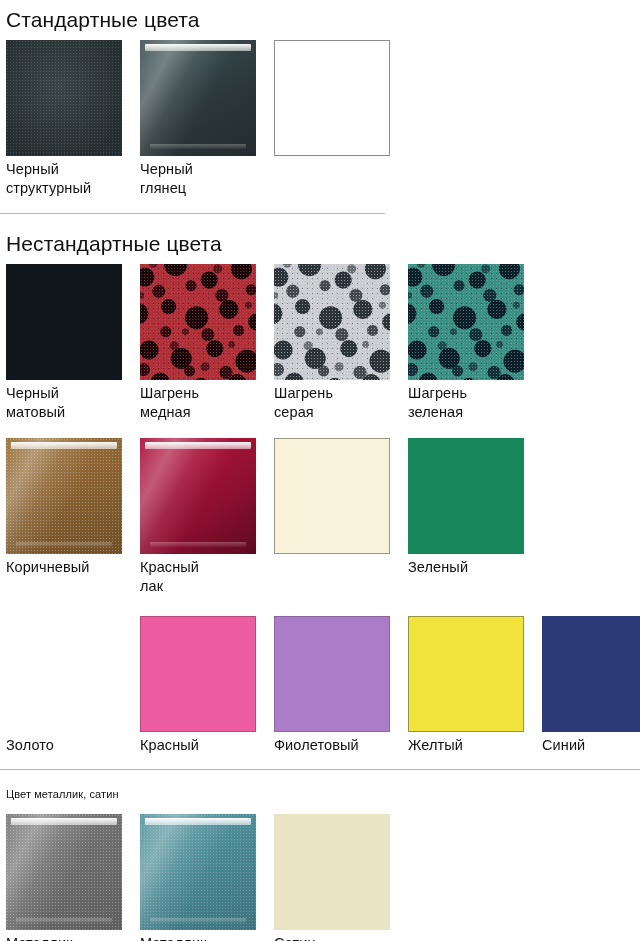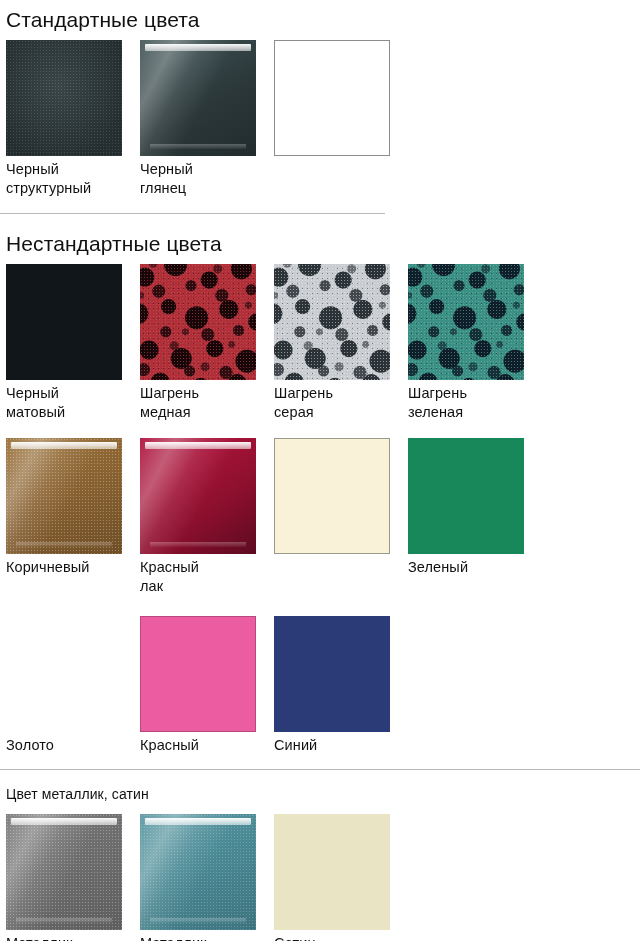--- a/index.html
+++ b/index.html
@@ -29,21 +29,21 @@
   .section-title {
     font-size: 21px;
     line-height: 20px;
     color: #111111;
     padding: 0 0 0 6px;
     margin: 0;
     font-weight: 400;
     letter-spacing: .1px;
   }
   .section-title.big {
-    font-size: 14px;
+    font-size: 11px;
   }
   .divider {
     height: 1px;
     background: #b9b9b9;
     border: 0;
     margin: 0;
   }
 
   
   .row {
@@ -305,21 +305,29 @@
           <span class="botbar"></span>
         </div>
         <div class="label">Золото</div>
       </div>
 
       <div class="cell">
         <div class="swatch" style="background:#ec5ca0;border:1px solid #b8487c;"></div>
         <div class="label">Красный</div>
       </div>
 
-
+      <div class="cell">
+        <div class="swatch" style="background:#ab7dc8;border:1px solid #8a64a0;"></div>
+        <div class="label">Фиолетовый</div>
+      </div>
+
+      <div class="cell">
+        <div class="swatch" style="background:#f2e33c;border:1px solid #9a9340;"></div>
+        <div class="label">Желтый</div>
+      </div>
 
       <div class="cell">
         <div class="swatch" style="background:#2b3b77;"></div>
         <div class="label">Синий</div>
       </div>
     </div>
 
     <hr class="divider" style="width:640px;margin-top:14px;">
   </div>
 

